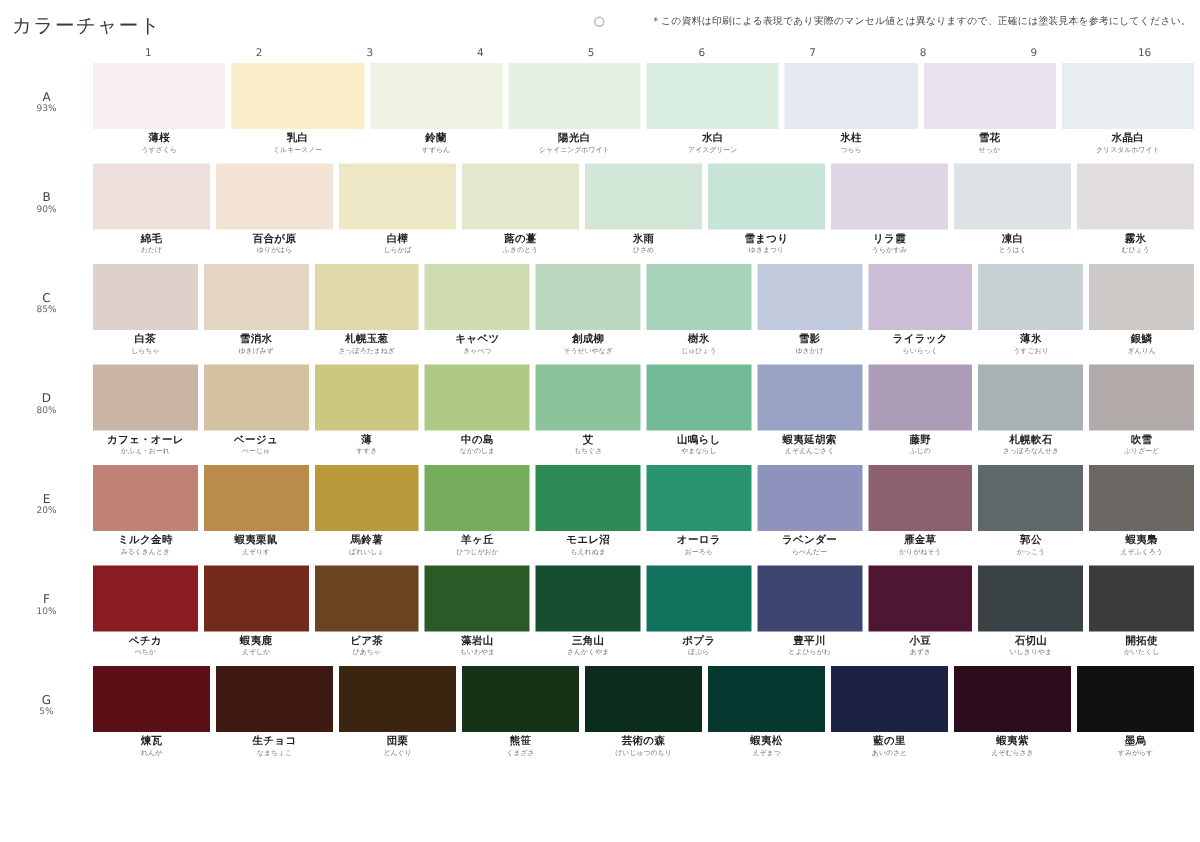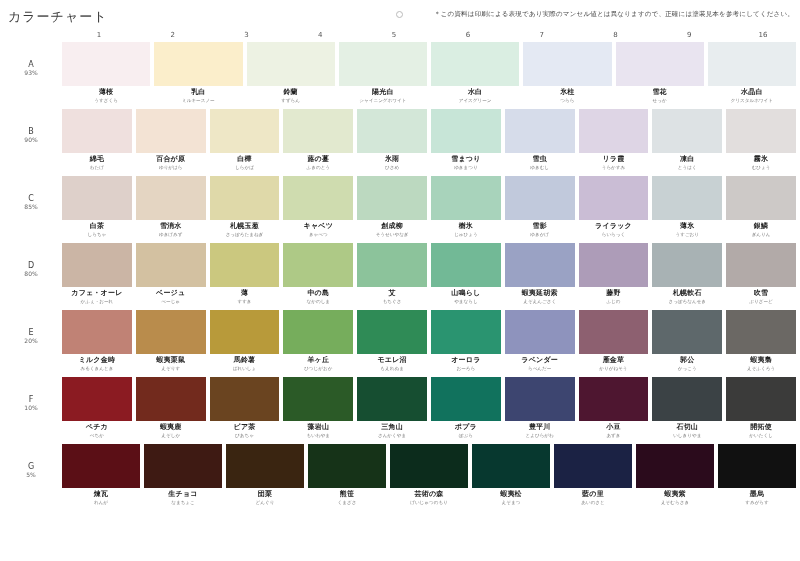--- a/index.html
+++ b/index.html
@@ -227,25 +227,20 @@
             <div class="swatch" style="background: rgb(211, 231, 216);"></div>
             <div class="swatch-name">氷雨</div>
             <div class="swatch-kana">ひさめ</div>
           </div>
           <div class="cell">
             <div class="swatch" style="background: rgb(199, 229, 215);"></div>
             <div class="swatch-name">雪まつり</div>
             <div class="swatch-kana">ゆきまつり</div>
           </div>
           <div class="cell">
-            <div class="swatch" style="background: rgb(214, 220, 234);"></div>
-            <div class="swatch-name">雪虫</div>
-            <div class="swatch-kana">ゆきむし</div>
-          </div>
-          <div class="cell">
             <div class="swatch" style="background: rgb(222, 213, 229);"></div>
             <div class="swatch-name">リラ霞</div>
             <div class="swatch-kana">うらかすみ</div>
           </div>
           <div class="cell">
             <div class="swatch" style="background: rgb(221, 226, 228);"></div>
             <div class="swatch-name">凍白</div>
             <div class="swatch-kana">とうはく</div>
           </div>
           <div class="cell">

